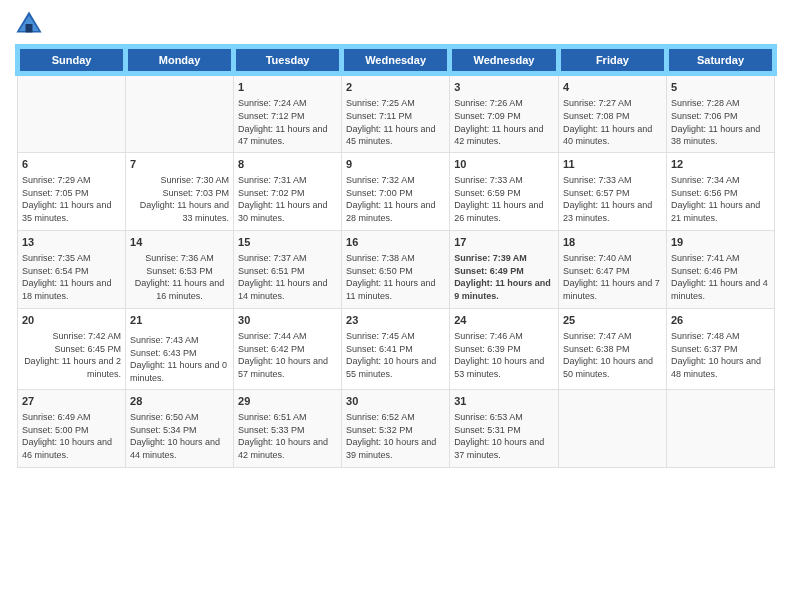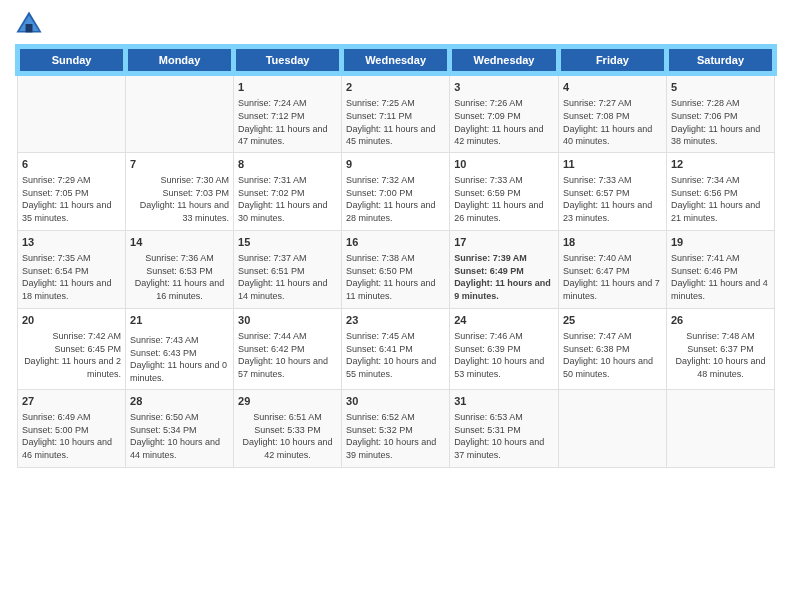--- a/index.html
+++ b/index.html
@@ -286,41 +286,41 @@
 Daylight: 10 hours and 53 minutes.</div>
           </td>
           <td>
             <span class="day-num">25</span>
             <div class="day-info" style="white-space: pre-line;">Sunrise: 7:47 AM
 Sunset: 6:38 PM
 Daylight: 10 hours and 50 minutes.</div>
           </td>
           <td>
             <span class="day-num">26</span>
-            <div class="day-info" style="white-space: pre-line; text-align: center;">Sunrise: 7:48 AM
+            <div class="day-info" style="white-space: pre-line;">Sunrise: 7:48 AM
 Sunset: 6:37 PM
 Daylight: 10 hours and 48 minutes.</div>
           </td>
         </tr>
         <tr>
           <td>
             <span class="day-num">27</span>
             <div class="day-info" style="white-space: pre-line;">Sunrise: 6:49 AM
 Sunset: 5:00 PM
 Daylight: 10 hours and 46 minutes.</div>
           </td>
           <td>
             <span class="day-num">28</span>
             <div class="day-info" style="white-space: pre-line;">Sunrise: 6:50 AM
 Sunset: 5:34 PM
 Daylight: 10 hours and 44 minutes.</div>
           </td>
           <td>
             <span class="day-num">29</span>
-            <div class="day-info" style="white-space: pre-line; text-align: center;">Sunrise: 6:51 AM
+            <div class="day-info" style="white-space: pre-line;">Sunrise: 6:51 AM
 Sunset: 5:33 PM
 Daylight: 10 hours and 42 minutes.</div>
           </td>
           <td>
             <span class="day-num">30</span>
             <div class="day-info" style="white-space: pre-line;">Sunrise: 6:52 AM
 Sunset: 5:32 PM
 Daylight: 10 hours and 39 minutes.</div>
           </td>
           <td>

